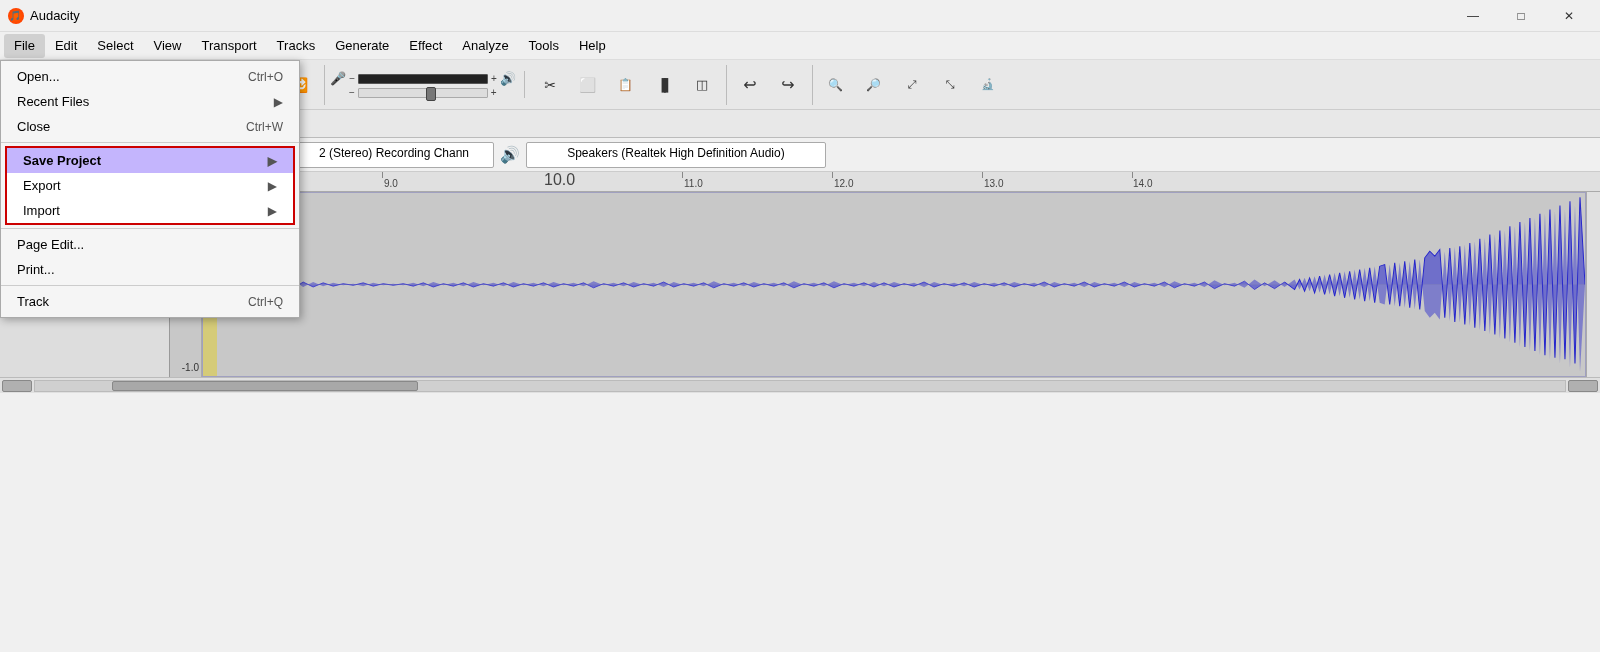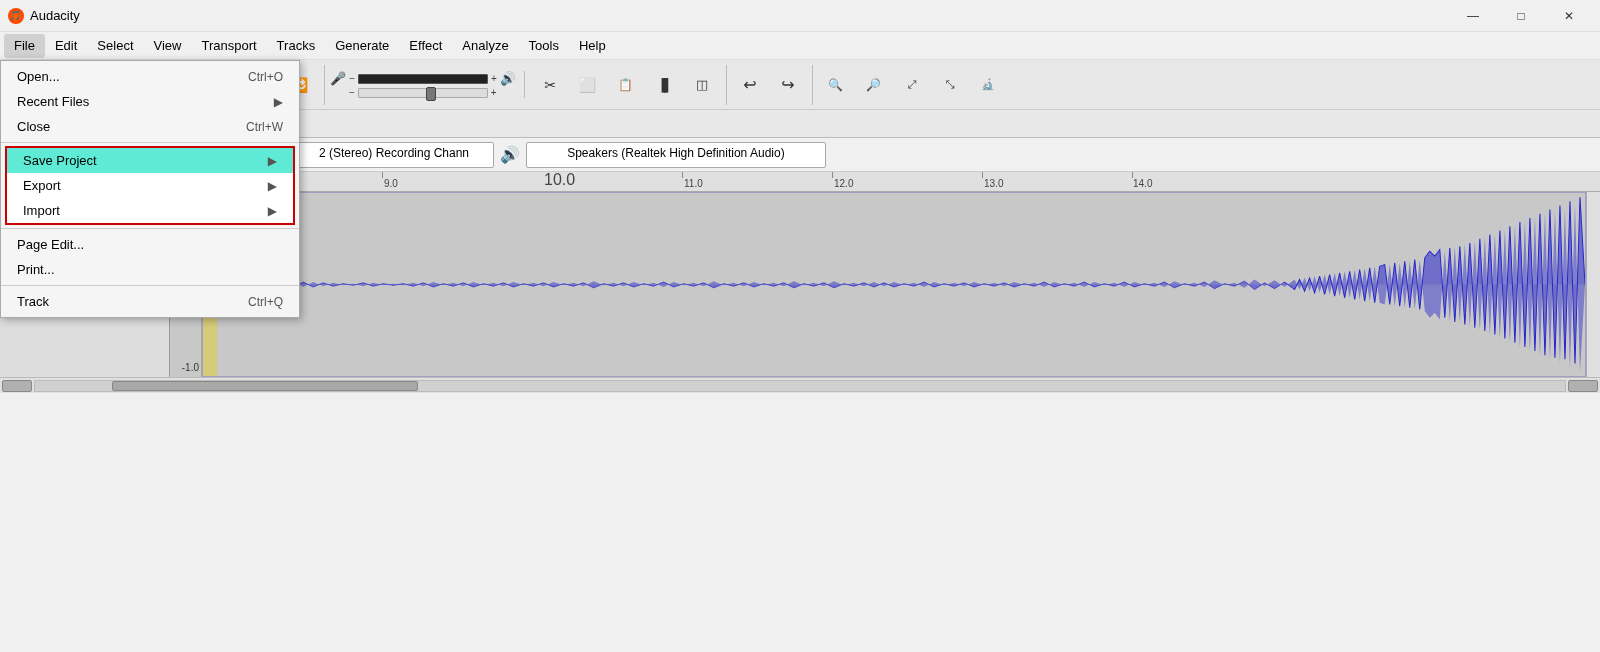--- a/index.html
+++ b/index.html
@@ -239,21 +239,21 @@
       <span>Recent Files</span>
       <span class="arrow">▶</span>
     </div>
     <div class="dropdown-item">
       <span>Close</span>
       <span class="shortcut">Ctrl+W</span>
     </div>
     <div class="dropdown-separator"></div>
 
     <div style="border: 2px solid #cc0000; margin: 2px 4px;">
-      <div class="dropdown-item" style="background: #5eead4;">
+      <div class="dropdown-item" style="background: #c4b5fd; font-weight: bold;">
         <span>Save Project</span>
         <span class="arrow">▶</span>
       </div>
       <div class="dropdown-item" style="background: #fff;">
         <span>Export</span>
         <span class="arrow">▶</span>
       </div>
       <div class="dropdown-item" style="background: #fff;">
         <span>Import</span>
         <span class="arrow">▶</span>

